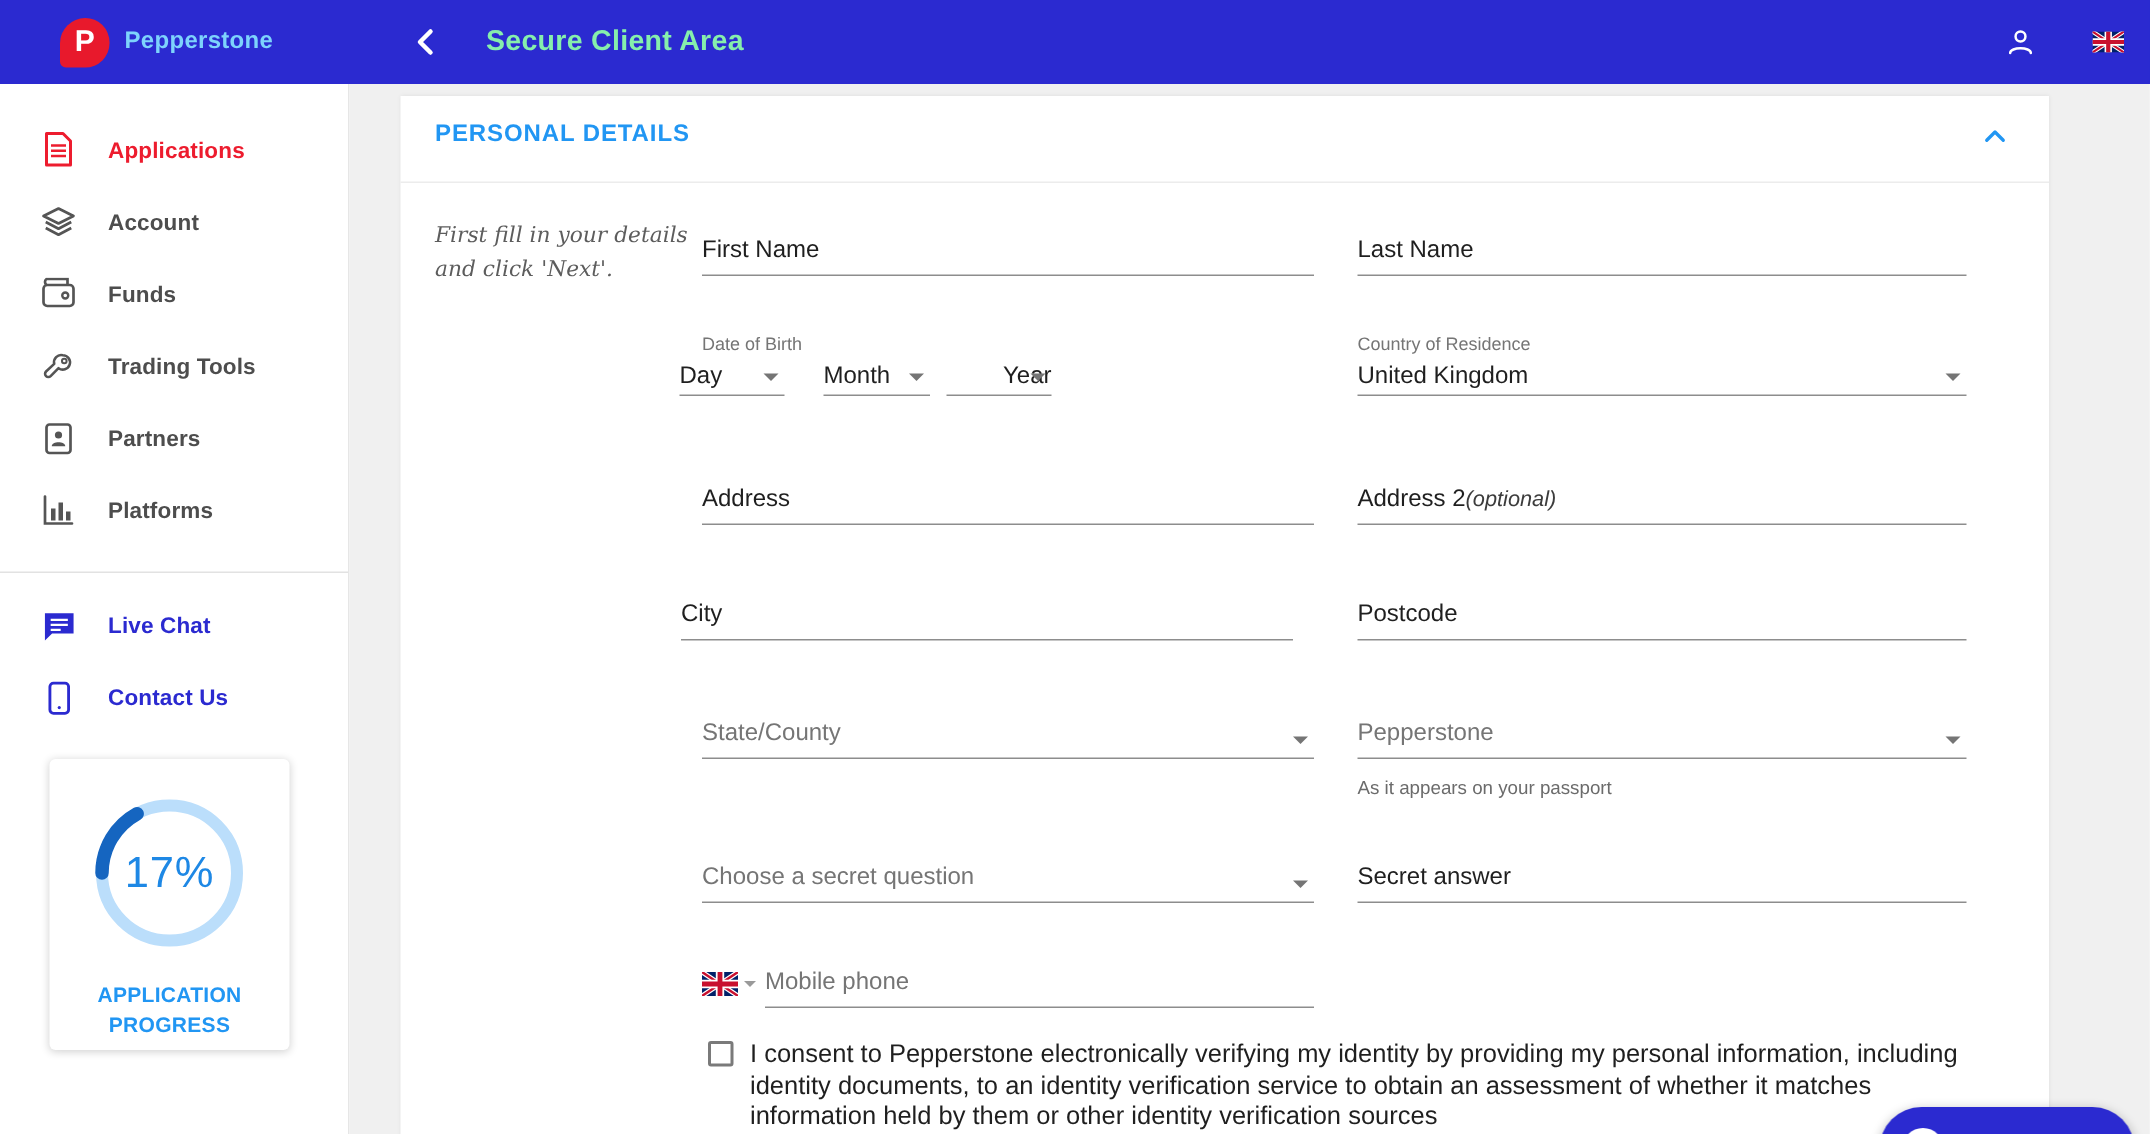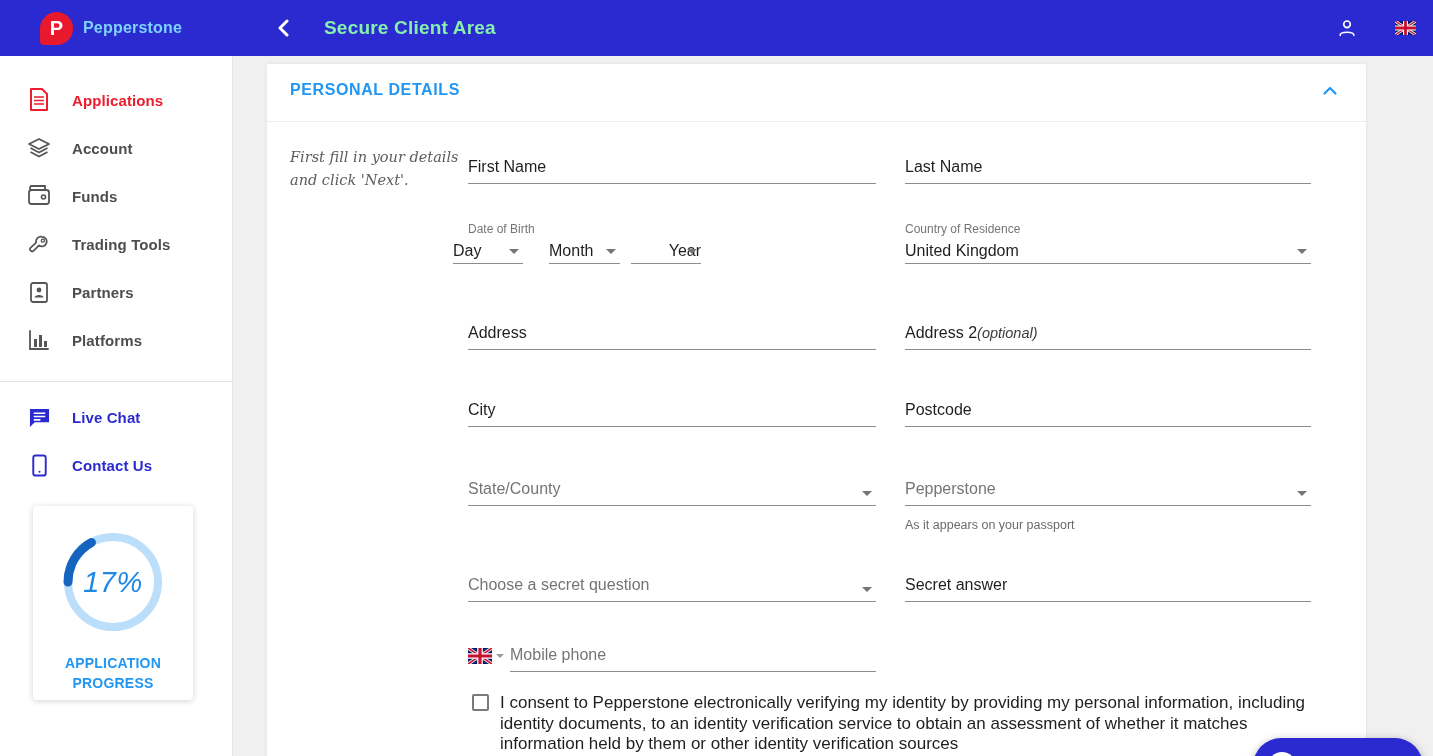--- a/index.html
+++ b/index.html
@@ -31,21 +31,21 @@
   .nav-item.active .nlabel { color:#ed1c2e; }
   .side-divider { border-top:1px solid #e2e2e2; margin-top:17px; }
   .link-list { padding-top:11px; }
   .nav-item.linkish .nlabel { color:#2b2ad0; }
 
   .progress-card { position:absolute; left:33px; top:450px; width:160px; height:194px; background:#fff;
     border-radius:4px; box-shadow:0 1px 6px rgba(0,0,0,.18); text-align:center; }
   .ring-wrap { position:relative; width:116px; height:116px; margin:18px auto 0; }
   .ring-wrap svg { transform:rotate(-90deg); }
   .ring-pct { position:absolute; inset:0; display:flex; align-items:center; justify-content:center;
-    font-size:29px; color:#1e88e5; letter-spacing:.5px;font-style:italic; }
+    font-size:29px; color:#1e88e5; letter-spacing:.5px; }
   .progress-label { margin-top:13px; color:#2196f3; font-weight:bold; font-size:14px; line-height:20px; letter-spacing:.2px; }
 
   
   .main-card { position:absolute; left:267px; top:64px; width:1099px; height:700px; background:#fff;
     box-shadow:0 0 3px rgba(0,0,0,.08); }
   .sec-title { position:absolute; top:17px; left:23px; color:#2196f3; font-weight:bold;
     font-size:16px; letter-spacing:.6px; }
   .collapse-btn { position:absolute; top:14px; right:24px; width:24px; height:24px; display:flex;
     align-items:center; justify-content:center; cursor:pointer; }
   .sec-divider { position:absolute; top:57px; left:0; width:100%; border-top:1px solid #ececec; }
@@ -248,21 +248,21 @@
     <span class="arr"></span>
   </div>
 
   <div class="tf" style="top:260px; left:201px; width:408px; height:26px;">
     <span class="val">Address</span>
   </div>
   <div class="tf" style="top:260px; left:638px; width:406px; height:26px;">
     <span class="val"><span>Address 2</span><span class="opt">(optional)</span></span>
   </div>
 
-  <div class="tf" style="top:337px; left:201px; width:408px; height:26px;">
+  <div class="tf" style="top:337px; left:187px; width:408px; height:26px;">
     <span class="val">City</span>
   </div>
   <div class="tf" style="top:337px; left:638px; width:406px; height:26px;">
     <span class="val">Postcode</span>
   </div>
 
   <div class="tf" style="top:416px; left:201px; width:408px; height:26px;">
     <span class="val ghost">State/County</span>
     <span class="arr"></span>
   </div>

